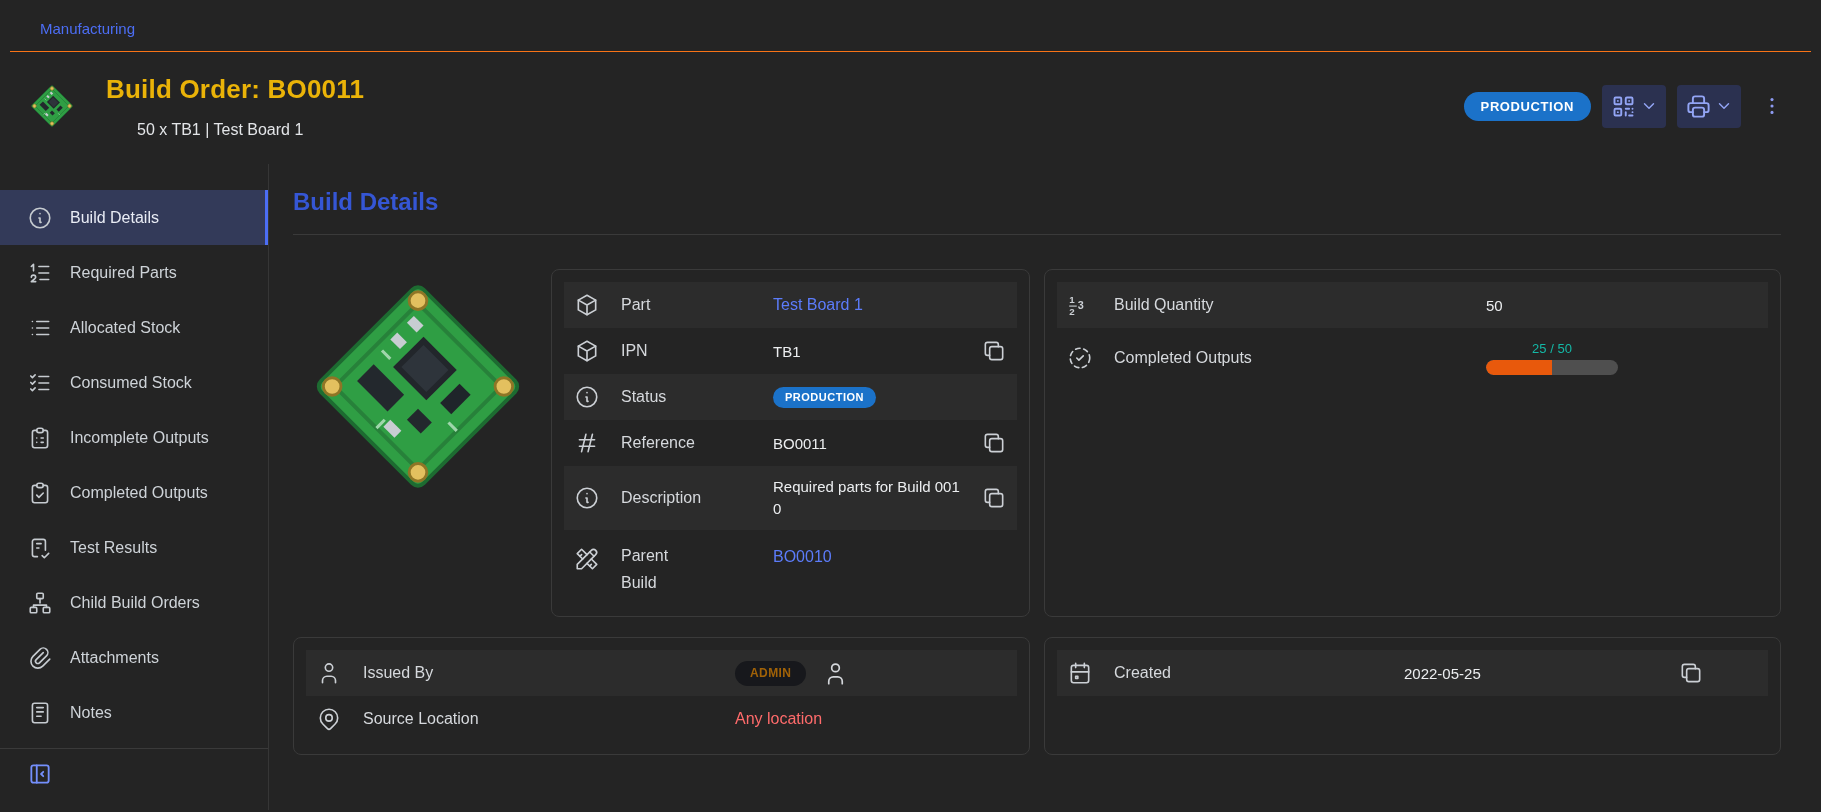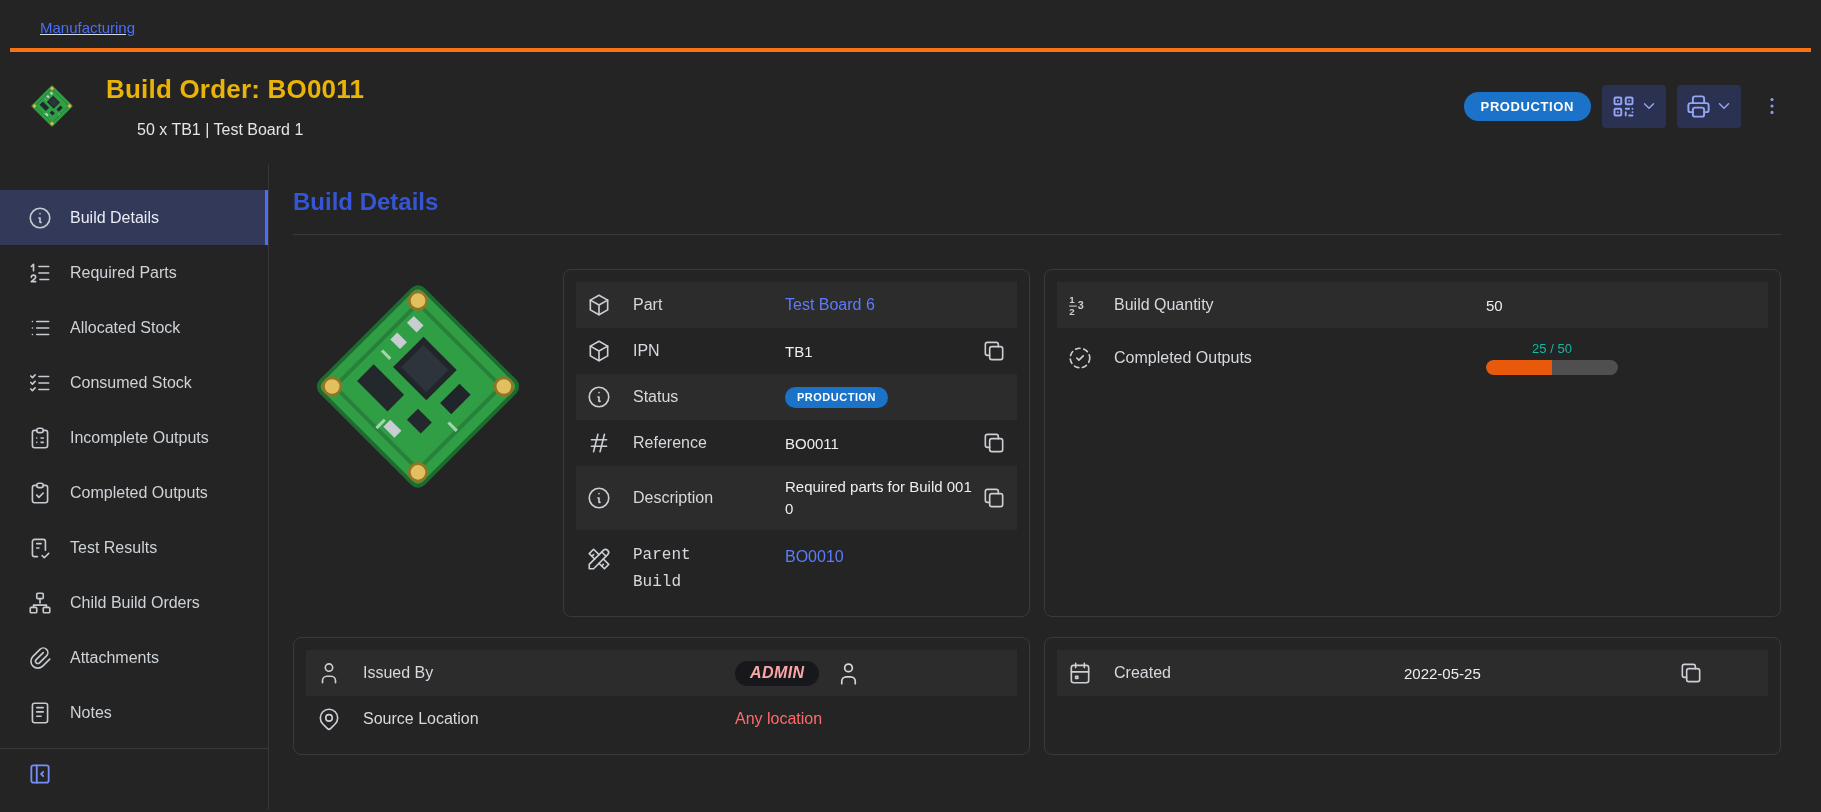--- a/index.html
+++ b/index.html
@@ -7,23 +7,22 @@
   body {
     background:#242424;
     font-family:"Liberation Sans", sans-serif;
     color:#d7d9dd;
   }
   svg { display:block; }
 
   
   .crumb-bar {
     height:46px; display:flex; align-items:center;
-    padding:0 30px; border-bottom:4px solid #f97316;
+    padding:0 30px; border-bottom:1px solid #f97316;
     margin:6px 10px 0 10px;
-    text-decoration:underline;
   }
   .crumb-link { color:#4c6ef5; font-size:15px; cursor:pointer; }
 
   
   .header {
     display:flex; align-items:center;
     padding:16px 34px 20px 28px; height:112px;
   }
   .thumb { width:48px; height:48px; flex:none; }
   .title-block { margin-left:30px; }
@@ -71,21 +70,21 @@
   }
 
   .content { flex:1; padding:0 40px 0 24px; }
   .panel-heading { color:#3556d4; font-size:24px; font-weight:bold; margin:24px 0 18px 0; }
   .panel-divider { border:none; border-top:1px solid #3a3a3a; }
 
   .grid {
     display:grid; grid-template-columns:1fr 1fr;
     column-gap:14px; row-gap:20px; margin-top:34px;
   }
-  .left-top { display:flex; gap:20px; }
+  .left-top { display:flex; gap:8px; }
   .pcb-box { width:250px; flex:none; }
   .card {
     border:1px solid #3a3a3a; border-radius:8px; padding:12px; background:#242424;
   }
   .card.grow { flex:1; }
 
   .row { display:flex; align-items:center; min-height:46px; padding:4px 10px; }
   .row.striped { background:#2c2c2c; }
   .ricon { width:26px; height:26px; color:#ccd0d5; margin-right:21px; flex:none; }
   .rlabel { font-size:16px; color:#d6d9dd; width:152px; flex:none; }
@@ -95,38 +94,38 @@
     margin-left:auto; background:none; border:none; color:#ccd0d5;
     cursor:pointer; width:26px; height:26px; padding:0; flex:none;
   }
   .status-chip {
     background:#1b72c9; color:#fff; font-weight:bold; font-size:11px;
     letter-spacing:.5px; border-radius:11px; height:21px;
     display:inline-flex; align-items:center; padding:0 12px;
   }
   .desc-val { width:188px; word-break:break-all; line-height:1.5; }
   .parent-row { min-height:74px; }
-  .parent-row .rlabel span { display:inline-block; max-width:66px; line-height:1.7;font-family:Liberation Mono, monospace; }
+  .parent-row .rlabel span { display:inline-block; max-width:66px; line-height:1.7; }
   .parent-row .rlink { align-self:flex-start; margin-top:14px; }
   .parent-row { align-items:flex-start; }
   .parent-row .ricon { margin-top:12px; }
   .parent-row .rlabel { margin-top:8px; }
 
   .wide .rlabel { width:372px; }
   .midcol .rlabel { width:290px; }
 
   .progress-block { width:132px; }
   .progress-text { text-align:center; color:#14b8a6; font-size:13px; margin-bottom:4px; }
   .progress-track { height:15px; border-radius:8px; background:#4f4f4f; overflow:hidden; }
   .progress-fill { height:100%; background:#e8590c; border-radius:8px 0 0 8px; }
 
   .admin-badge {
-    background:#17181c; color:#fca5a5; font-weight:bold; font-size:16px;
+    background:#17181c; color:#a16207; font-weight:bold; font-size:12px;
     letter-spacing:.4px; border-radius:13px; height:25px;
-    display:inline-flex; align-items:center; padding:0 15px;font-style:italic;
+    display:inline-flex; align-items:center; padding:0 15px;
   }
   .owner-icon { width:27px; height:27px; color:#d4d7db; margin-left:16px; }
   .danger { color:#ff6b6b; font-size:16px; }
   .created-copy { margin-right:54px; }
 </style>
 </head>
 <body>
 
 <svg width="0" height="0" style="position:absolute">
   <defs>
@@ -334,21 +333,21 @@
         </div>
         <div class="card grow">
           <div class="row striped">
             <span class="ricon">
               <svg viewBox="0 0 24 24" fill="none" stroke="currentColor" stroke-width="1.5" stroke-linecap="round" stroke-linejoin="round">
                   <path d="M12 3l8 4.5v9l-8 4.5l-8 -4.5v-9z"></path>
                   <path d="M12 12l8 -4.5M12 12v9M12 12l-8 -4.5"></path>
                 </svg>
             </span>
             <span class="rlabel">Part</span>
-            <span class="rlink">Test Board 6</span>
+            <span class="rlink">Test Board 1</span>
           </div>
           <div class="row">
             <span class="ricon">
               <svg viewBox="0 0 24 24" fill="none" stroke="currentColor" stroke-width="1.5" stroke-linecap="round" stroke-linejoin="round">
                   <path d="M12 3l8 4.5v9l-8 4.5l-8 -4.5v-9z"></path>
                   <path d="M12 12l8 -4.5M12 12v9M12 12l-8 -4.5"></path>
                 </svg>
             </span>
             <span class="rlabel">IPN</span>
             <span class="rval">TB1</span>

